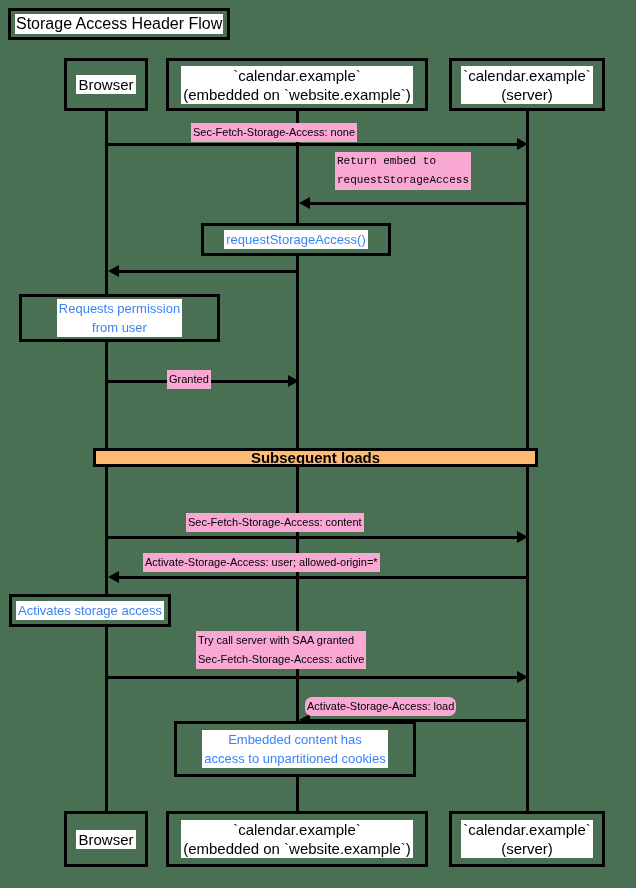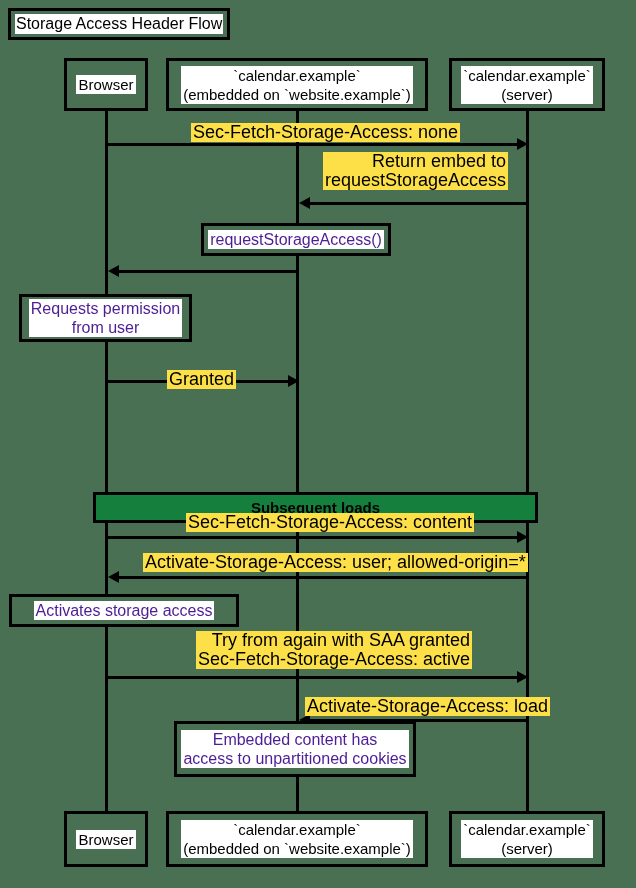--- a/index.html
+++ b/index.html
@@ -82,44 +82,44 @@
     border-bottom: 6px solid transparent;
   }
   .arrowhead.right {
     border-left: 11px solid #000;
   }
   .arrowhead.left {
     border-right: 11px solid #000;
   }
   .msg-label {
     position: absolute;
-    background: #fde047;
-    color: #000;
-    font-size: 18px;
-    line-height: 19px;
-    text-align: right;
+    background: #f9a8d4;
+    color: #000;
+    font-size: 11px;
+    line-height: 19px;
+    text-align: left;
     white-space: pre;
     padding: 0 2px;
   }
 
   
   .note-box {
     position: absolute;
     border: 3px solid #000;
     background: #4a7054;
     box-sizing: border-box;
     display: flex;
     align-items: center;
     justify-content: center;
     padding: 2px 3px;
   }
   .note-text {
     background: #ffffff;
-    color: #4c1d95;
-    font-size: 16px;
+    color: #3b82f6;
+    font-size: 13px;
     line-height: 19px;
     text-align: center;
     white-space: pre;
     padding: 0 2px;
   }
 
   
   .divider-band {
     position: absolute;
     border: 3px solid #000;
@@ -162,64 +162,64 @@
     <span class="participant-label">`calendar.example`
 (server)</span>
   </div>
 
   <div class="msg-line" style="left:106px; top:143px; width:417px;"></div>
   <div class="arrowhead right" style="left:517px; top:138px;"></div>
   <div class="msg-label" style="left:191px; top:123px;">Sec-Fetch-Storage-Access: none</div>
 
   <div class="msg-line" style="left:308px; top:202px; width:219px;"></div>
   <div class="arrowhead left" style="left:299px; top:197px;"></div>
-  <div class="msg-label" style="left:323px; top:152px;">Return embed to
+  <div class="msg-label" style="left:335px; top:152px;font-family:Liberation Mono, monospace;">Return embed to
 requestStorageAccess</div>
 
   <div class="msg-line" style="left:117px; top:270px; width:180px;"></div>
   <div class="arrowhead left" style="left:108px; top:265px;"></div>
 
   <div class="note-box" style="left:201px; top:223px; width:190px; height:33px;">
     <span class="note-text">requestStorageAccess()</span>
   </div>
 
-  <div class="note-box" style="left:19px; top:294px; width:173px; height:48px;">
+  <div class="note-box" style="left:19px; top:294px; width:201px; height:48px;">
     <span class="note-text">Requests permission
 from user</span>
   </div>
 
   <div class="msg-line" style="left:106px; top:380px; width:188px;"></div>
   <div class="arrowhead right" style="left:288px; top:375px;"></div>
   <div class="msg-label" style="left:167px; top:370px;">Granted</div>
 
 
-  <div class="divider-band" style="left:93px; top:492px; width:445px; height:31px; background:#15803d;">
+  <div class="divider-band" style="left:93px; top:448px; width:445px; height:19px; background:#fdba74;">
     <span class="divider-text">Subsequent loads</span>
   </div>
 
   <div class="msg-line" style="left:106px; top:536px; width:417px;"></div>
   <div class="arrowhead right" style="left:517px; top:531px;"></div>
   <div class="msg-label" style="left:186px; top:513px;">Sec-Fetch-Storage-Access: content</div>
 
   <div class="msg-line" style="left:117px; top:576px; width:410px;"></div>
   <div class="arrowhead left" style="left:108px; top:571px;"></div>
   <div class="msg-label" style="left:143px; top:553px;">Activate-Storage-Access: user; allowed-origin=*</div>
 
-  <div class="note-box" style="left:9px; top:594px; width:230px; height:33px;">
+  <div class="note-box" style="left:9px; top:594px; width:162px; height:33px;">
     <span class="note-text">Activates storage access</span>
   </div>
 
   <div class="msg-line" style="left:106px; top:676px; width:417px;"></div>
   <div class="arrowhead right" style="left:517px; top:671px;"></div>
-  <div class="msg-label" style="left:196px; top:631px;">Try from again with SAA granted
+  <div class="msg-label" style="left:196px; top:631px;">Try call server with SAA granted
 Sec-Fetch-Storage-Access: active</div>
 
   <div class="msg-line" style="left:308px; top:719px; width:219px;"></div>
   <div class="arrowhead left" style="left:299px; top:714px;"></div>
-  <div class="msg-label" style="left:305px; top:697px;">Activate-Storage-Access: load</div>
+  <div class="msg-label" style="left:305px; top:697px;border-radius:7px;">Activate-Storage-Access: load</div>
 
   <div class="note-box" style="left:174px; top:721px; width:242px; height:56px;">
     <span class="note-text">Embedded content has
 access to unpartitioned cookies</span>
   </div>
 
   <div class="participant" style="left:64px; top:811px; width:84px; height:56px;">
     <span class="participant-label">Browser</span>
   </div>
 

